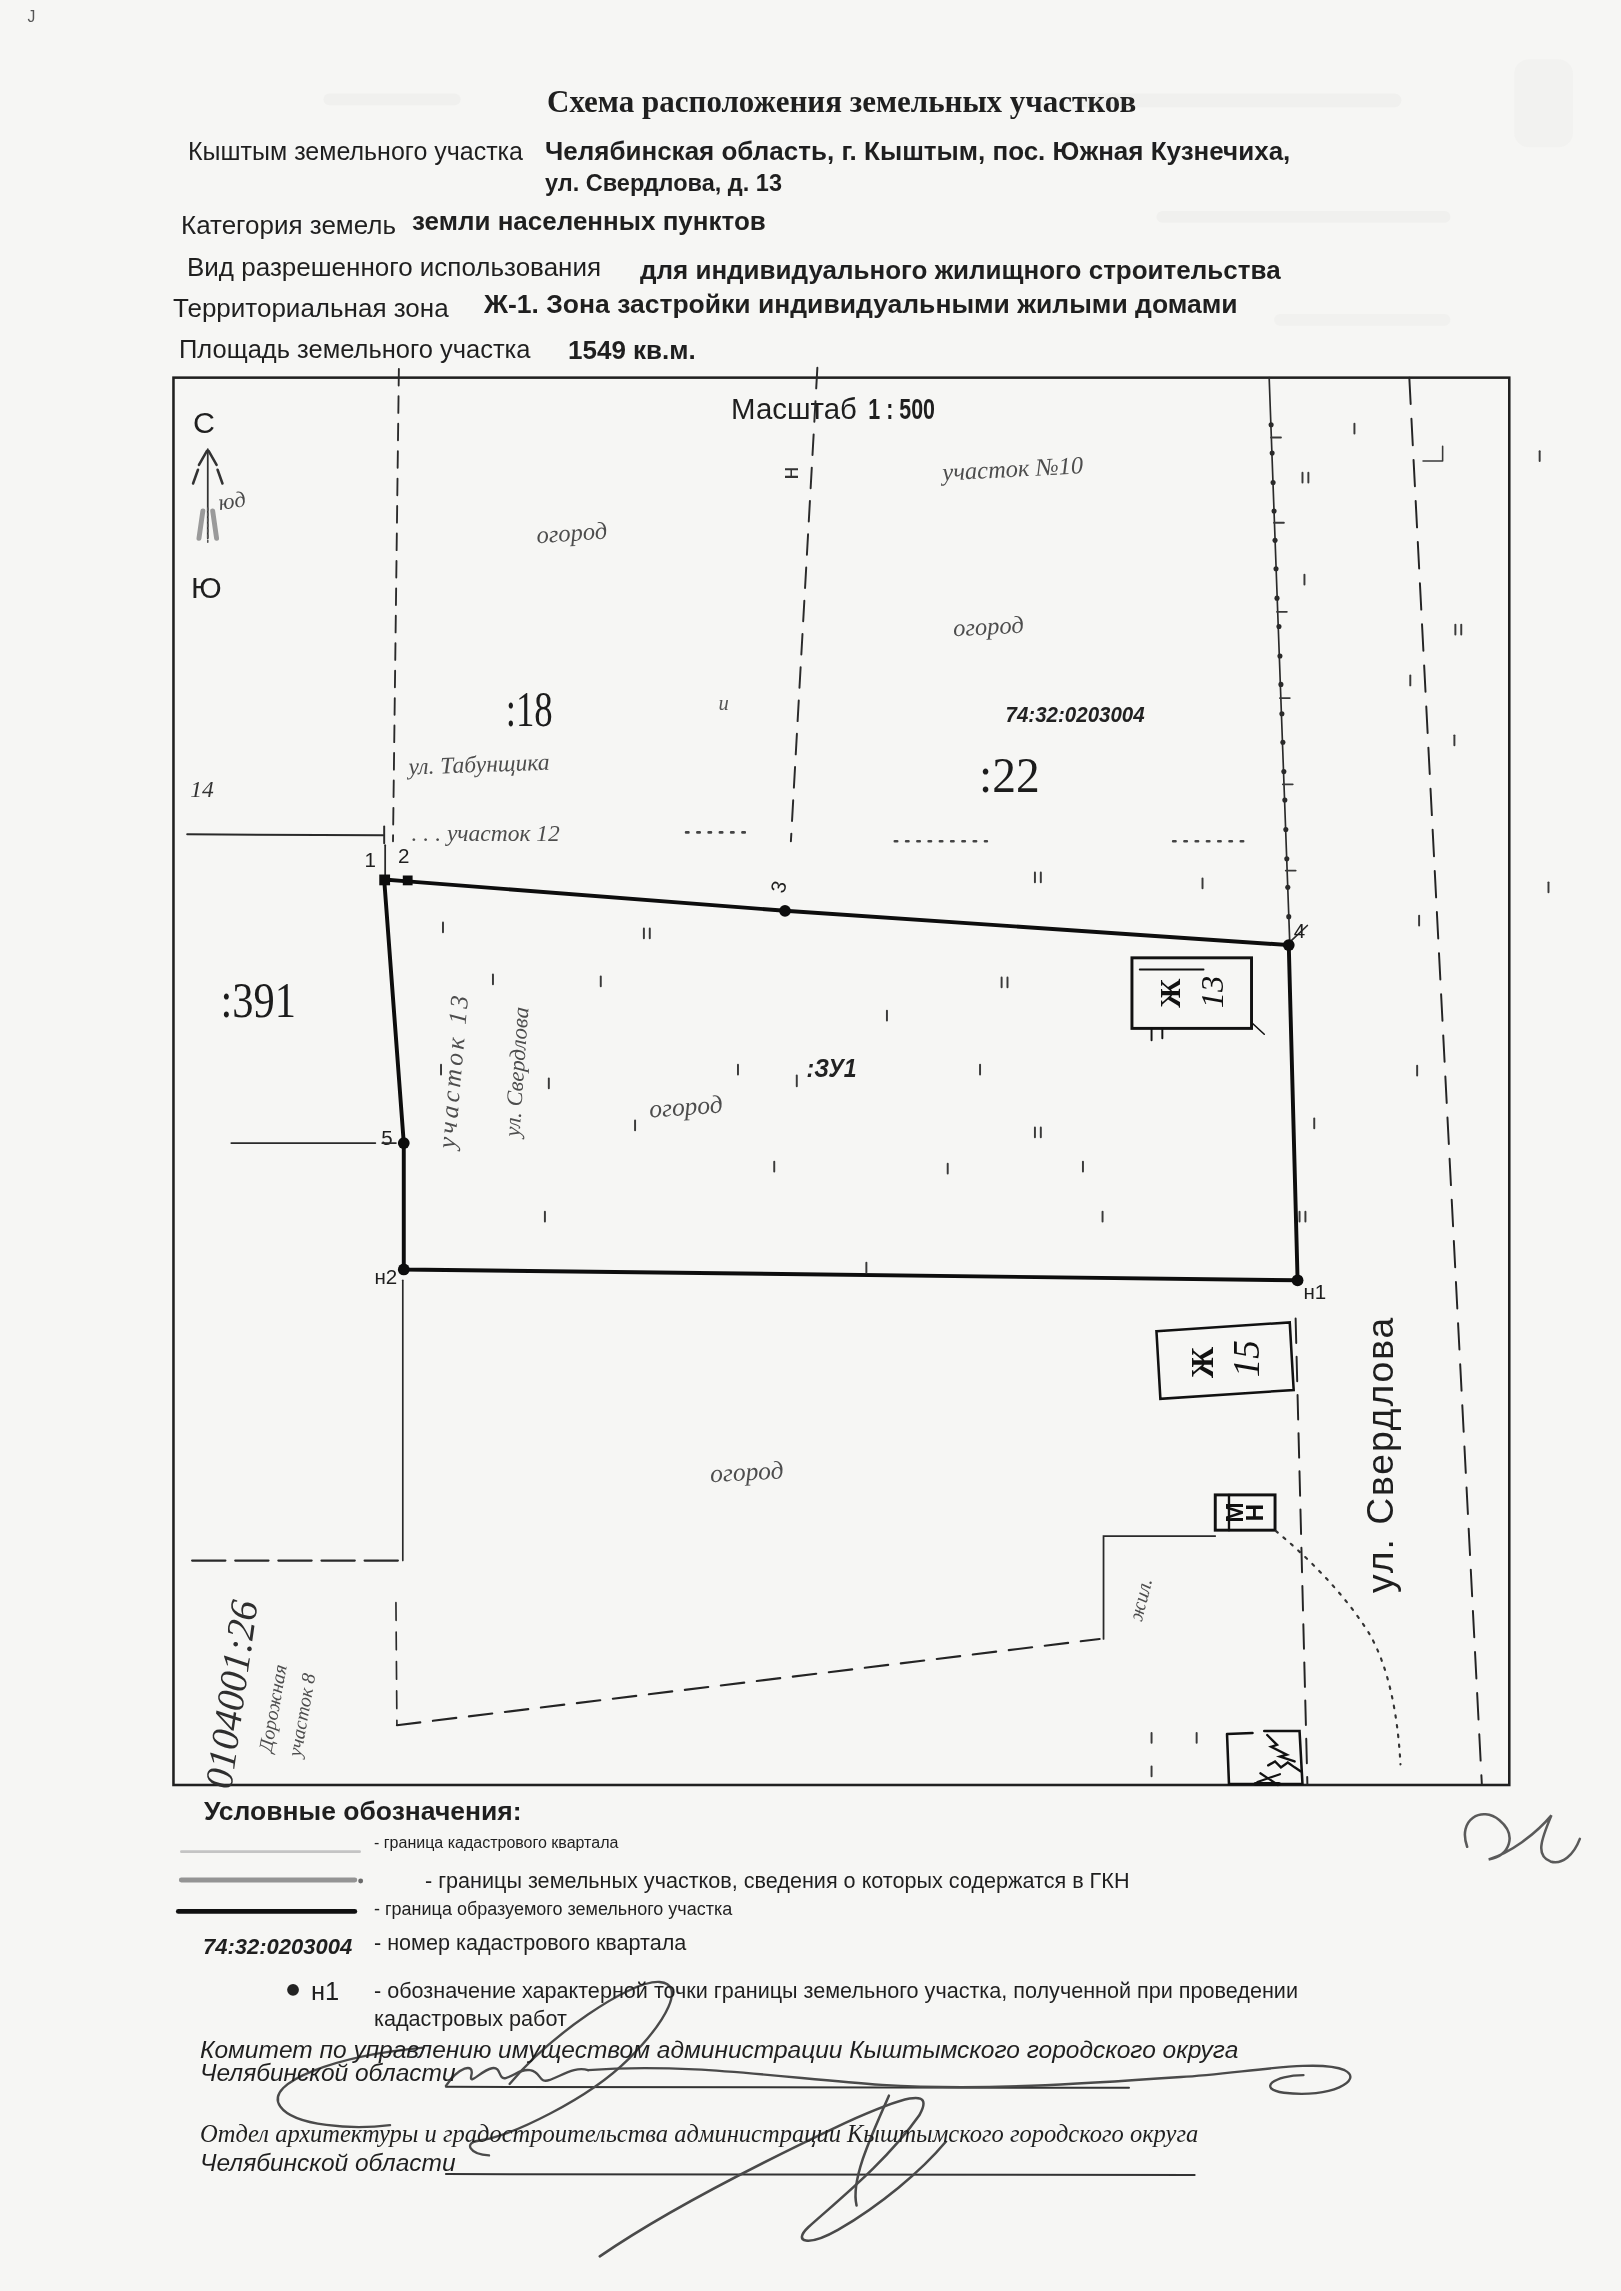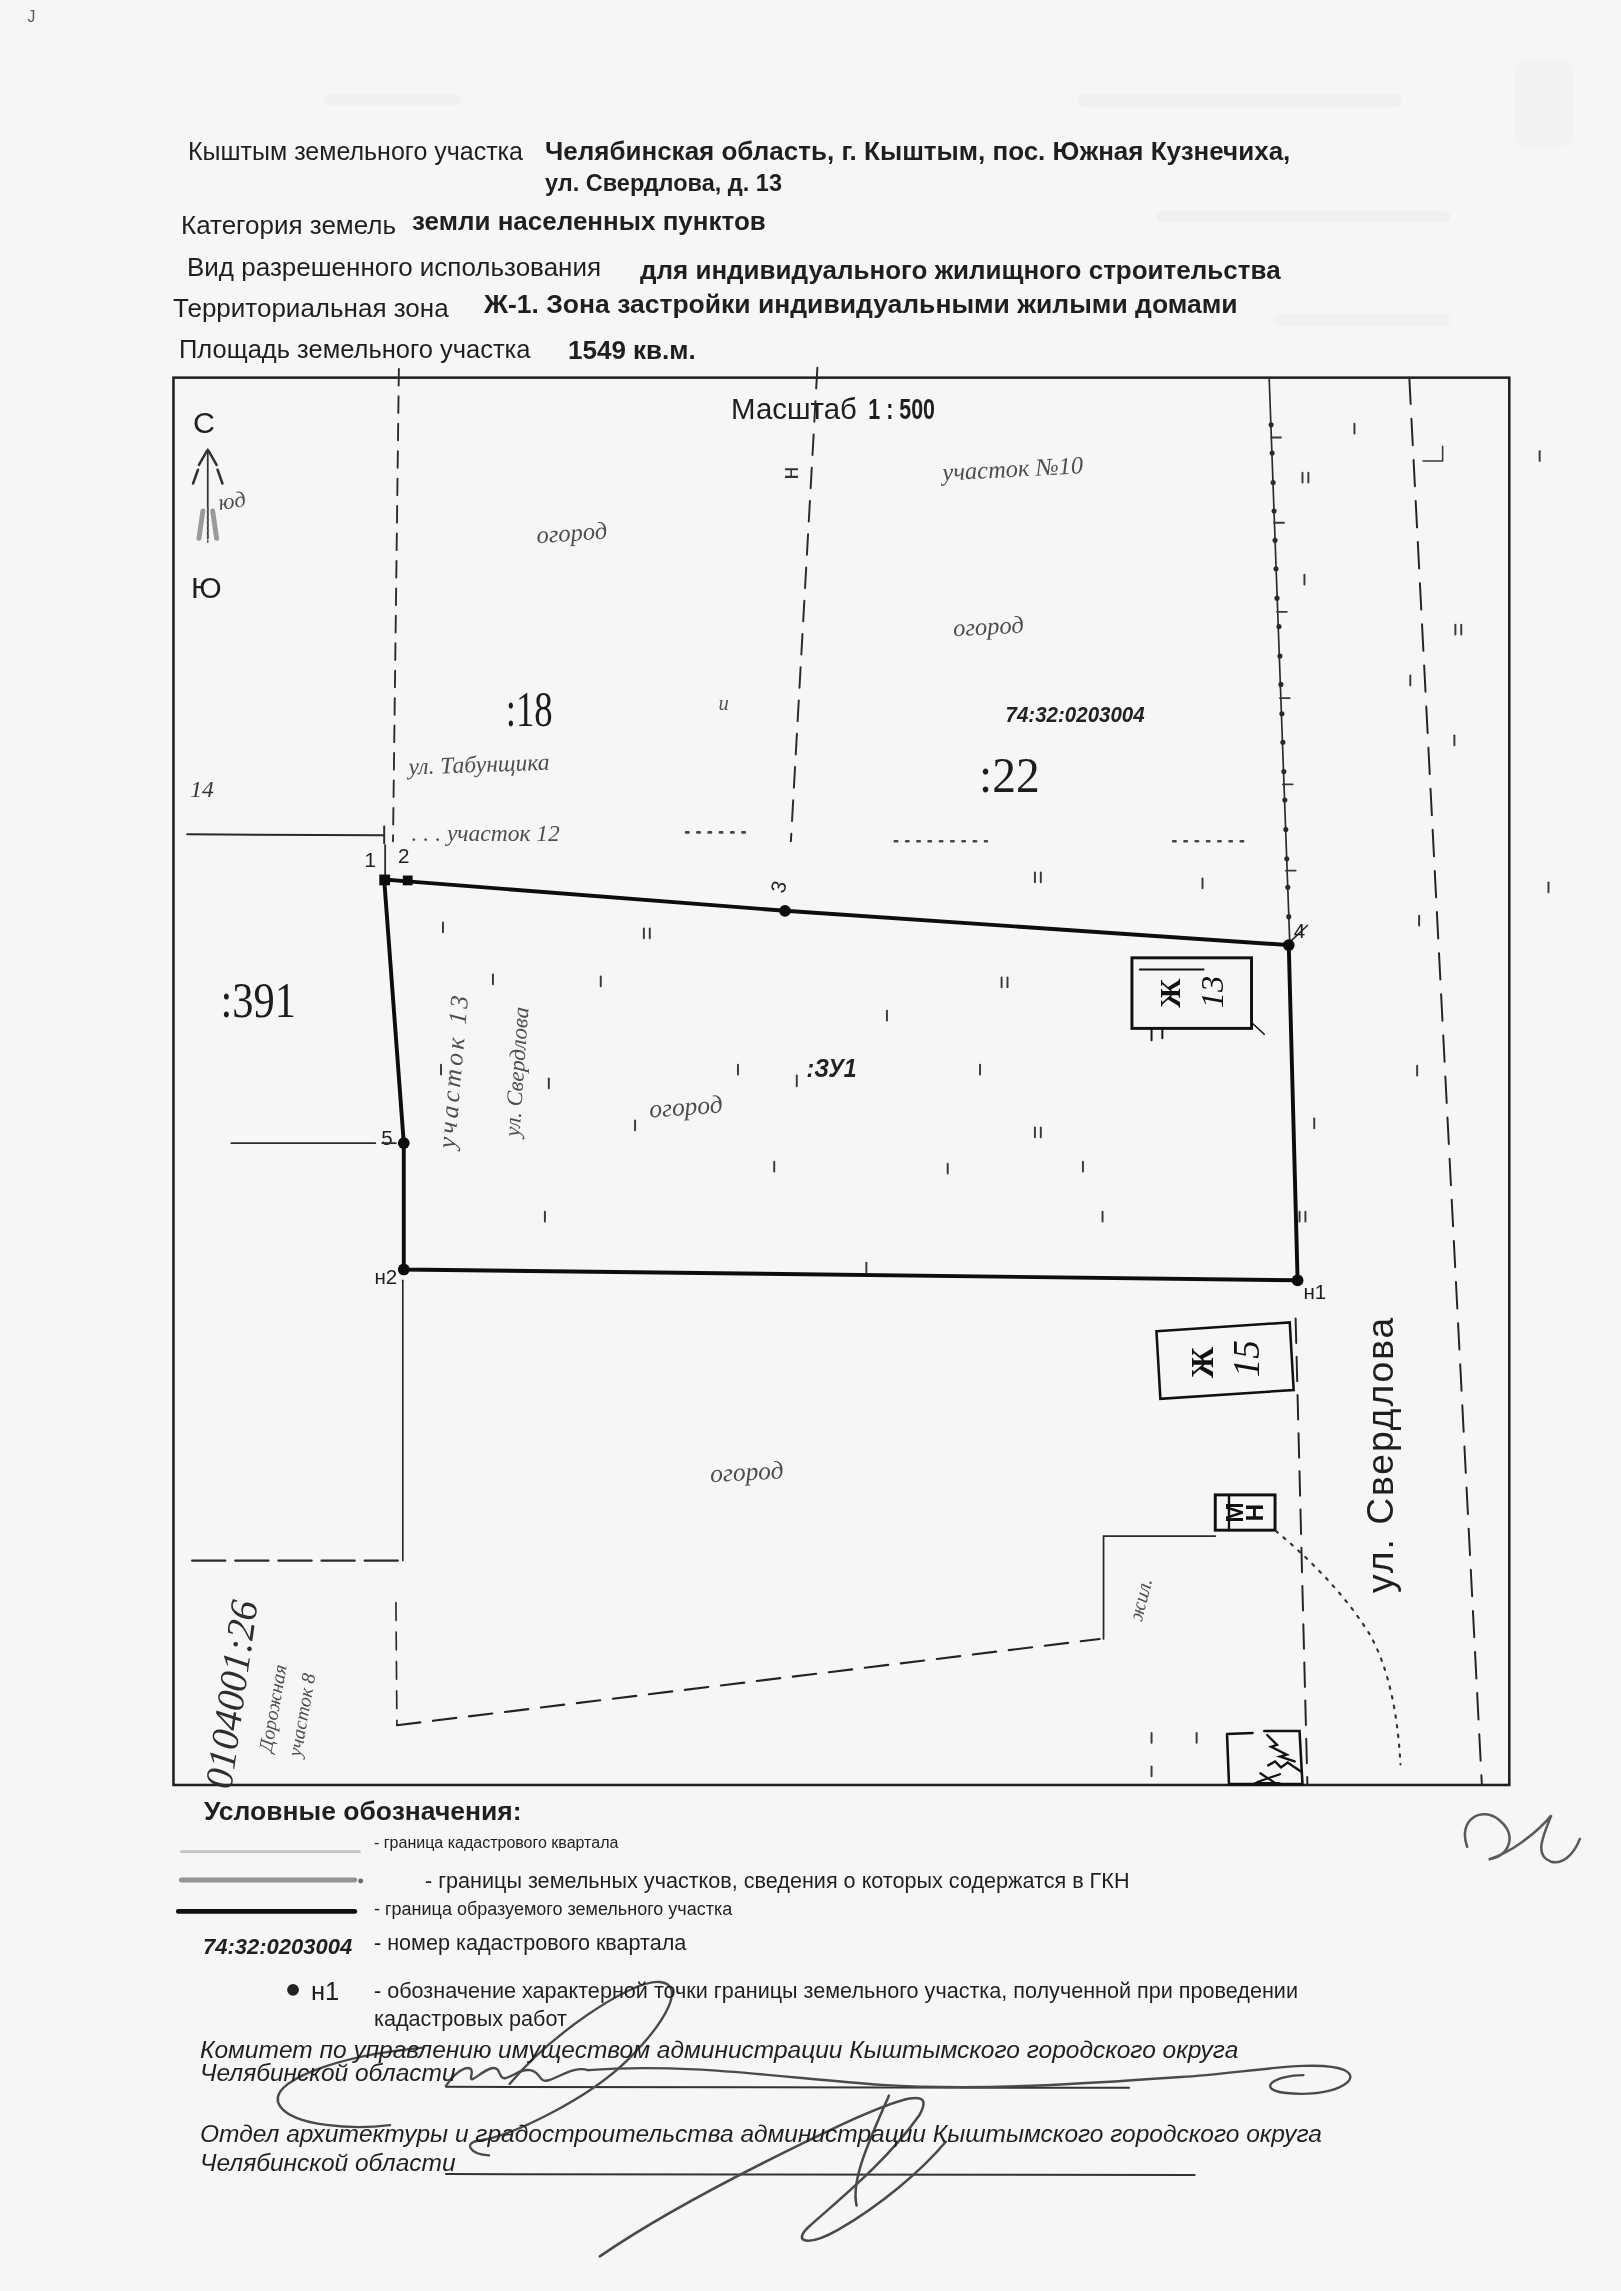--- a/index.html
+++ b/index.html
@@ -10,20 +10,21 @@
   .ser{font-family:"Liberation Serif", serif;}
   .it{font-style:italic;}
   svg{position:absolute;left:0;top:0;}
 </style>
 </head>
 <body>
 <div class="page">
 
 <div class="abs" style="left:27.4px;top:7.8px;font-size:15.7px;color:#555;">J</div>
 
+<div class="abs ser b" style="left:547px;top:84px;font-size:31px;">Схема расположения земельных участков</div>
 
 <div class="abs" style="left:188px;top:137px;font-size:25px;">Кыштым земельного участка</div>
 
 <div class="abs b" style="left:545px;top:136px;font-size:26px;">Челябинская область, г. Кыштым, пос. Южная Кузнечиха,</div>
 
 <div class="abs b" style="left:545px;top:170px;font-size:23.5px;">ул. Свердлова, д. 13</div>
 
 <div class="abs" style="left:181px;top:210px;font-size:26px;">Категория земель</div>
 
 <div class="abs b" style="left:412px;top:206px;font-size:26px;">земли населенных пунктов</div>
@@ -294,17 +295,17 @@
 <div class="abs" style="left:374px;top:1930px;font-size:21.6px;">- номер кадастрового квартала</div>
 
 <div class="abs" style="left:311px;top:1977px;font-size:25.5px;">н1</div>
 
 <div class="abs it" style="left:200px;top:2036px;font-size:24.5px;">Комитет по управлению имуществом администрации Кыштымского городского округа</div>
 
 <div class="abs" style="left:374px;top:1977px;font-size:21.6px;white-space:normal;width:990px;line-height:28px;">- обозначение характерной точки границы земельного участка, полученной при проведении кадастровых работ</div>
 
 <div class="abs it" style="left:200px;top:2059px;font-size:24.5px;">Челябинской области</div>
 
-<div class="abs it" style="left:200px;top:2120px;font-size:24.5px;">Отдел архитектуры и градостроительства администрации Кыштымского городского округа</div>
+<div class="abs it" style="left:200px;top:2120px;font-size:24.5px;font-family:Liberation Serif, serif;">Отдел архитектуры и градостроительства администрации Кыштымского городского округа</div>
 
 <div class="abs it" style="left:200px;top:2149px;font-size:24.5px;">Челябинской области</div>
 </div>
 
 
 </body></html>

